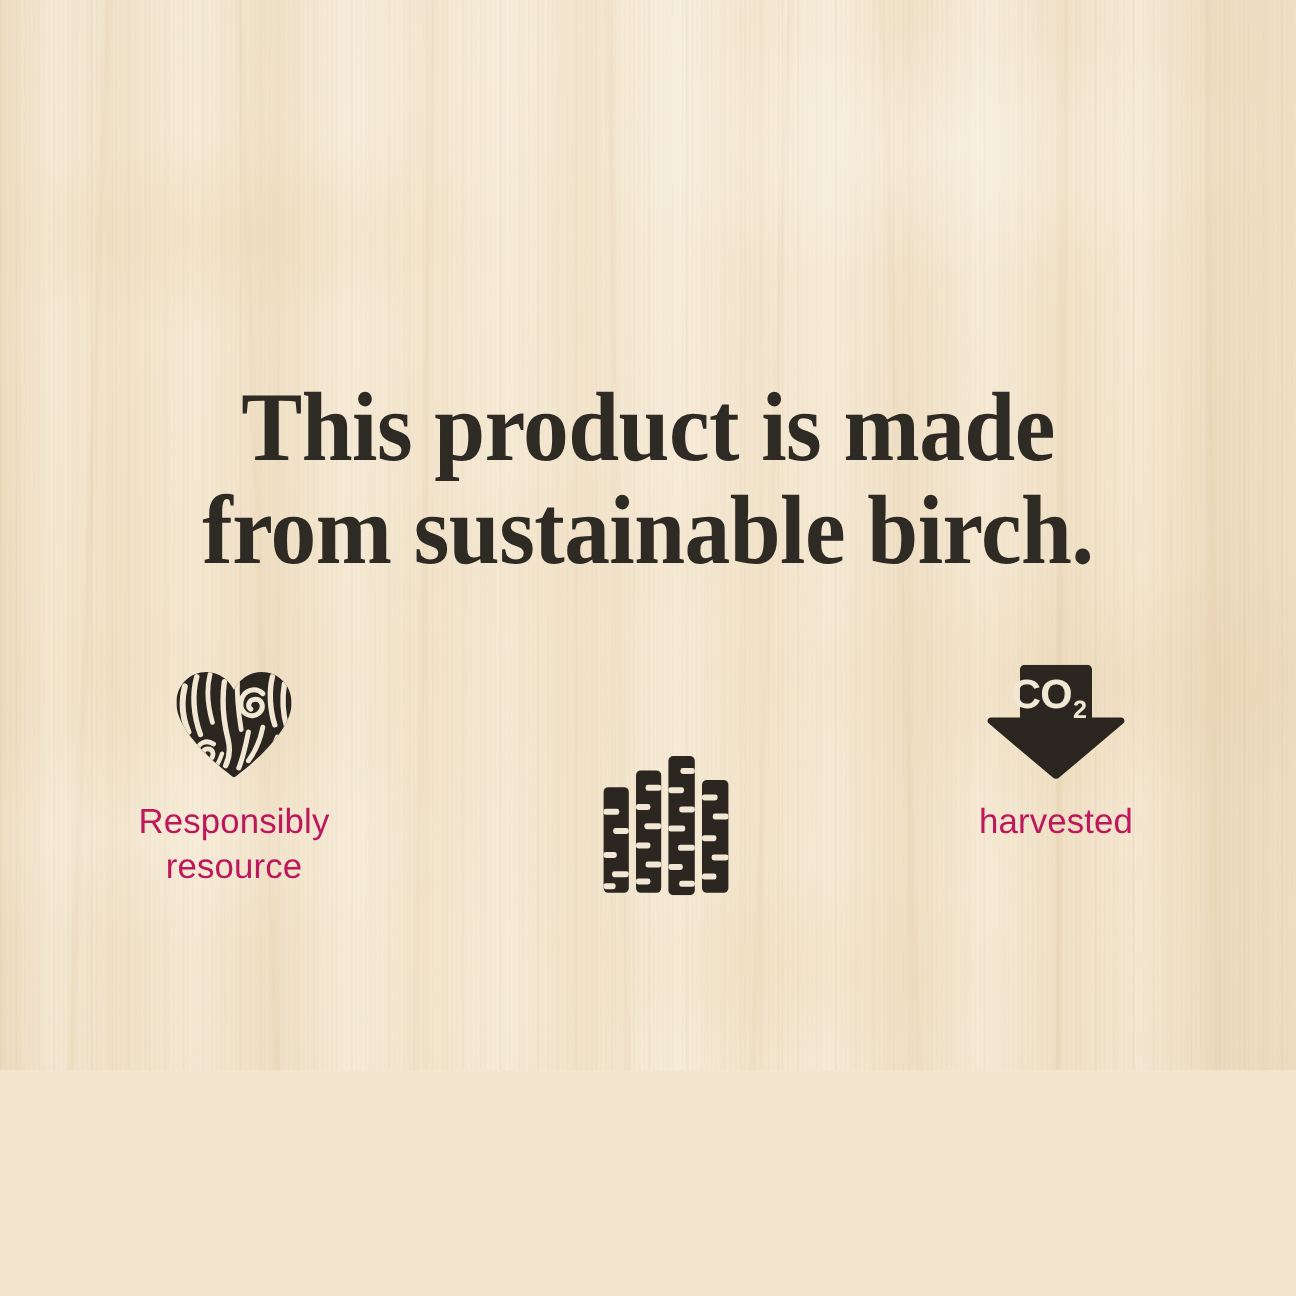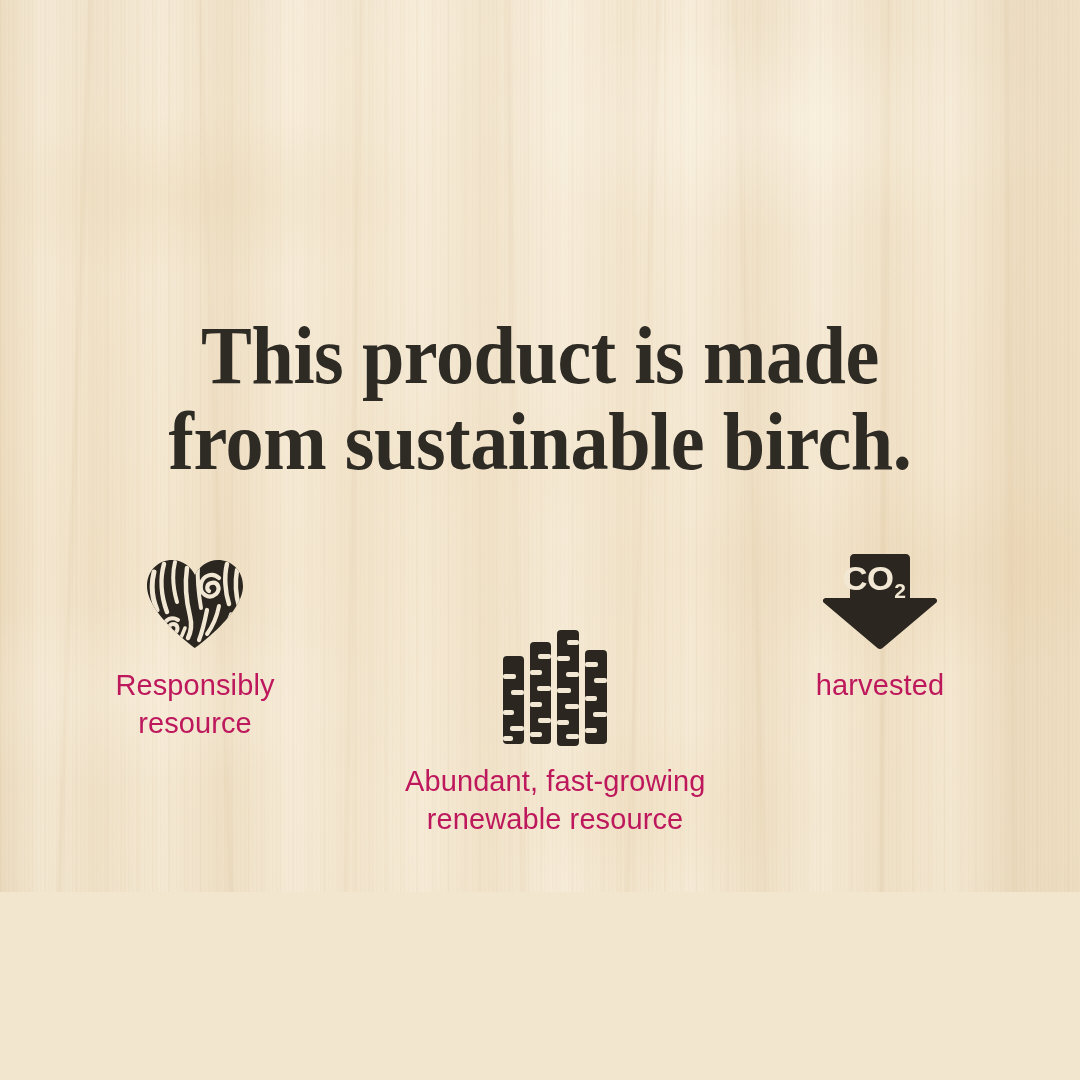--- a/index.html
+++ b/index.html
@@ -295,24 +295,20 @@
               <rect x="65" y="104" width="13" height="5" rx="2"></rect>
 
               <rect x="84" y="32" width="13" height="5" rx="2"></rect>
               <rect x="93" y="48" width="13" height="5" rx="2"></rect>
               <rect x="84" y="66" width="12" height="5" rx="2"></rect>
               <rect x="92" y="82" width="14" height="5" rx="2"></rect>
               <rect x="84" y="98" width="12" height="5" rx="2"></rect>
             </g>
           </svg>
         </div>
-        <div class="caption">
-          <span>Abundant, fast-growing</span>
-          <span>renewable resource</span>
-        </div>
       </div>
 
       <div class="feature" id="feature-carbon">
         <div class="icon-wrap">
           <svg width="116" height="96" viewBox="0 0 116 96" aria-hidden="true">
             <path d="M28 4 C 28 1.8, 29.8 0, 32 0
                      L 84 0 C 86.2 0, 88 1.8, 88 4
                      L 88 44 L 112 44 C 114.6 44, 116 46.6, 114.4 48.6
                      L 60.6 94 C 59.1 95.3, 56.9 95.3, 55.4 94
                      L 1.6 48.6 C 0 46.6, 1.4 44, 4 44

